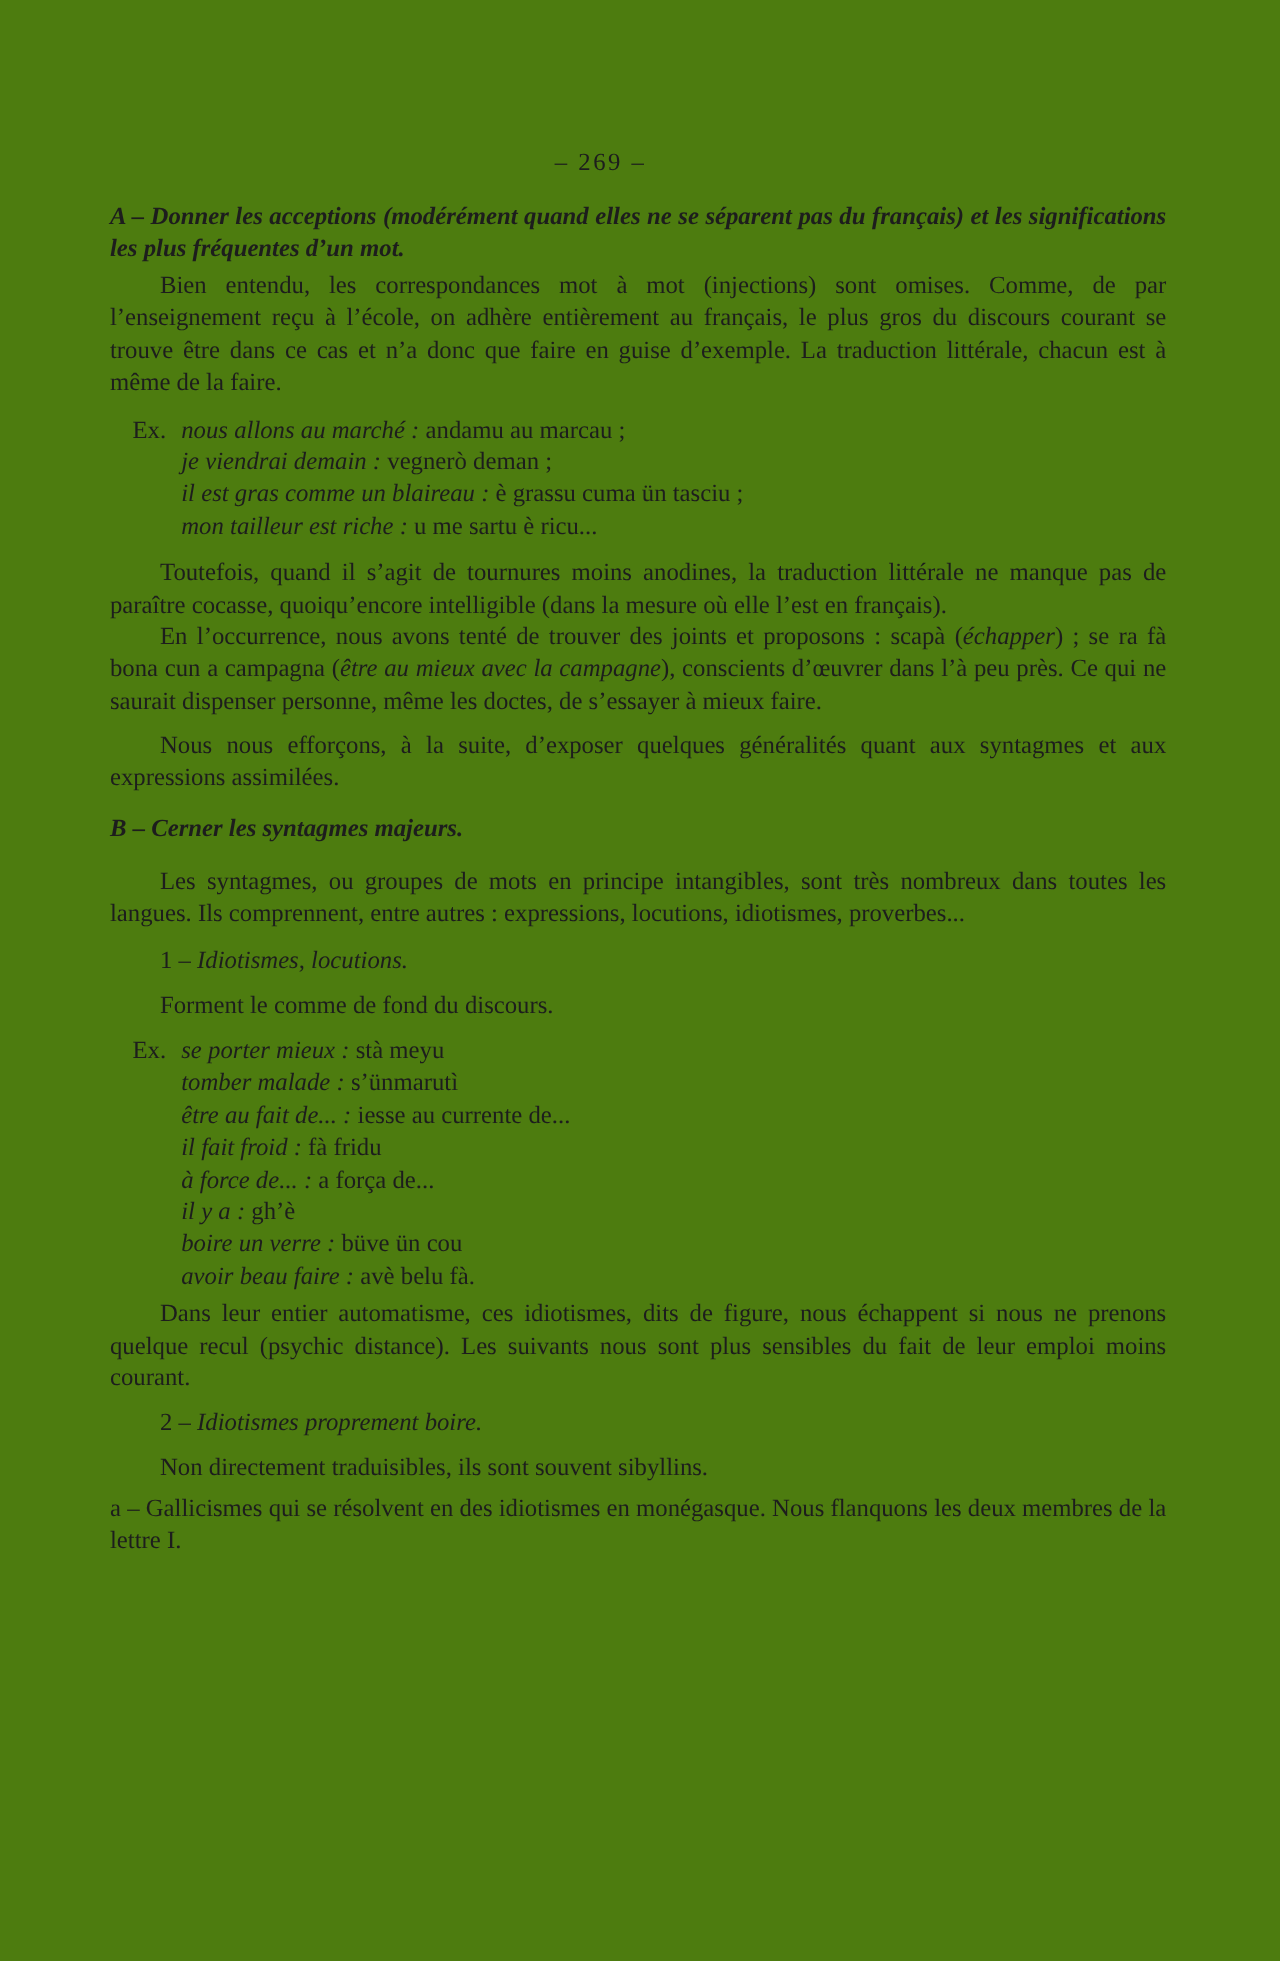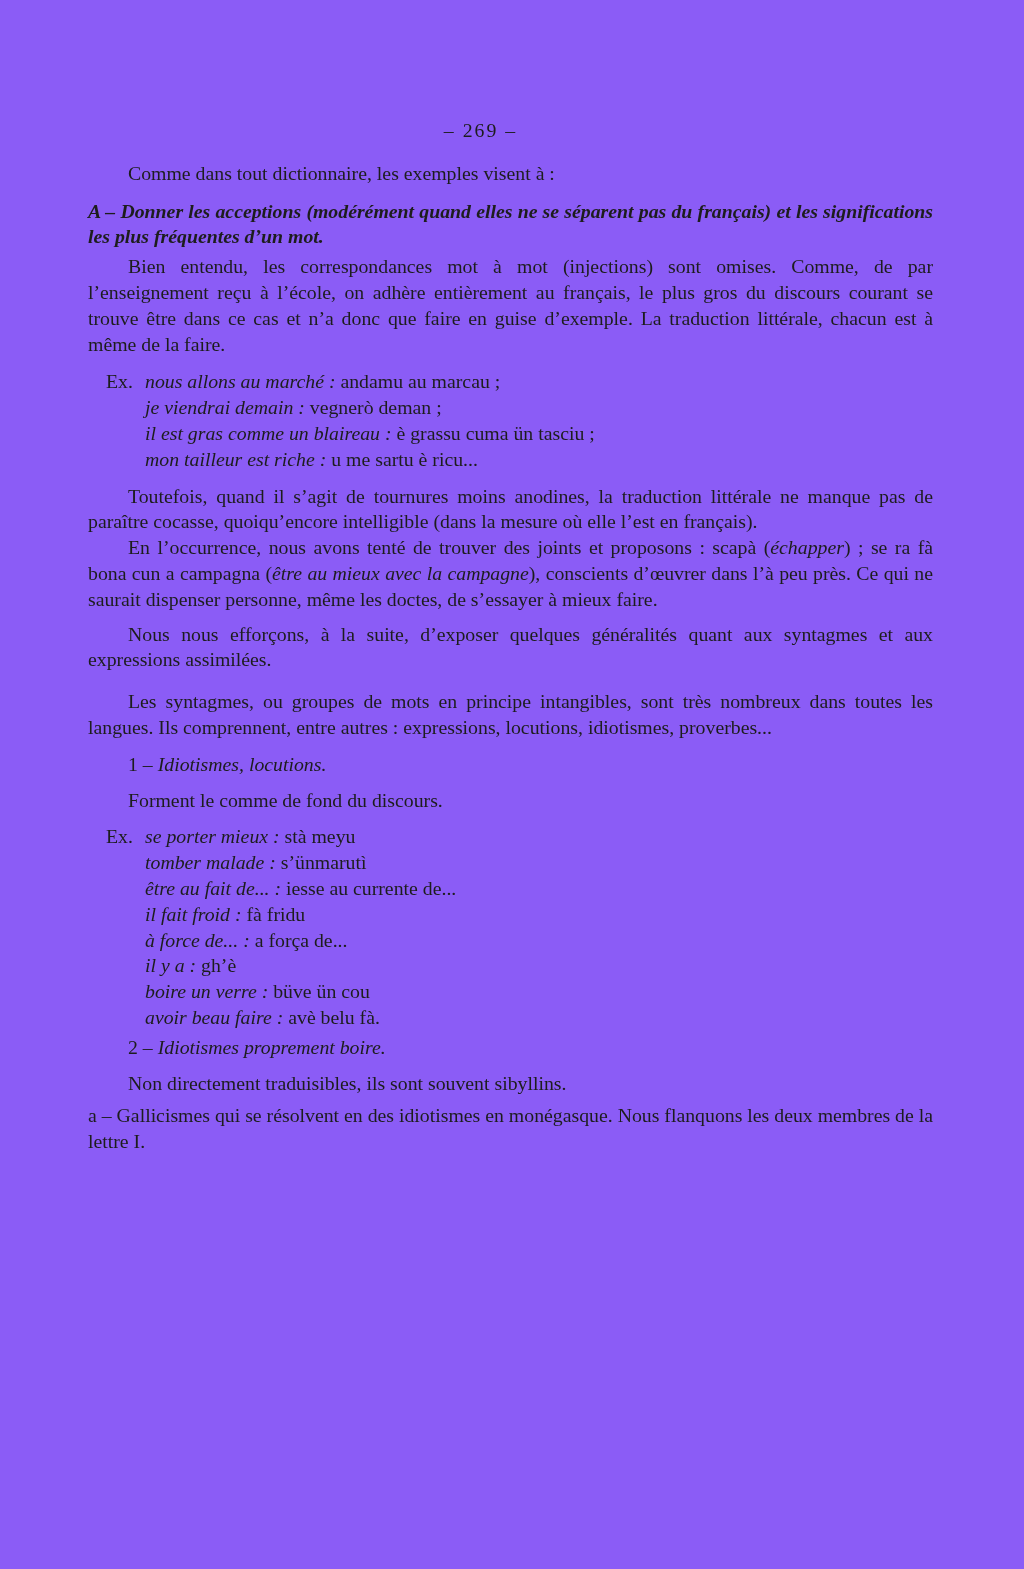--- a/index.html
+++ b/index.html
@@ -4,21 +4,21 @@
 <style>
   html, body {
     margin: 0;
     padding: 0;
     background: #ffffff;
   }
   .page {
     position: relative;
     width: 1024px;
     height: 1569px;
-    background: #8b5cf6;
+    background: #4d7c0f;
     overflow: hidden;
     font-family: "Liberation Serif", "DejaVu Serif", serif;
     color: #1d1d1d;
   }
   .content {
     position: absolute;
     left: 88px;
     top: 118px;
     width: 845px;
     font-size: 19.8px;
@@ -69,60 +69,61 @@
   .subheading { padding-left: 40px; }
 </style>
 </head>
 <body>
 
 <div class="page">
   <div class="content">
 
     <div class="pagenum">– 269 –</div>
 
-    <p class="indent noj mb12">Comme dans tout dictionnaire, les exemples visent à :</p>
 
     <p class="bi heading-a">A – Donner les acceptions (modérément quand elles ne se séparent pas du français) et les significations les plus fréquentes d’un mot.</p>
 
     <p class="indent mb12">Bien entendu, les correspondances mot à mot (injections) sont omises. Comme, de par l’enseignement reçu à l’école, on adhère entièrement au français, le plus gros du discours courant se trouve être dans ce cas et n’a donc que faire en guise d’exemple. La traduction littérale, chacun est à même de la faire.</p>
 
     <div class="ex-block mb11">
       <span class="ex-prefix">Ex. </span>
       <div class="ex-line"><span class="it">nous allons au marché</span><span class="it"> : </span><span>andamu au marcau ;</span></div>
       <div class="ex-line"><span class="it">je viendrai demain</span><span class="it"> : </span><span>vegnerò deman ;</span></div>
       <div class="ex-line"><span class="it">il est gras comme un blaireau</span><span class="it"> : </span><span>è grassu cuma ün tasciu ;</span></div>
       <div class="ex-line"><span class="it">mon tailleur est riche</span><span class="it"> : </span><span>u me sartu è ricu...</span></div>
     </div>
 
     <p class="indent mb0">Toutefois, quand il s’agit de tournures moins anodines, la traduction littérale ne manque pas de paraître cocasse, quoiqu’encore intelligible (dans la mesure où elle l’est en français).</p>
 
 
     <p class="indent mb9"><span>En l’occurrence, nous avons tenté de trouver des joints et proposons : scapà (</span><span class="it">échapper</span><span>) ; se ra fà bona cun a campagna (</span><span class="it">être au mieux avec la campagne</span><span>), conscients d’œuvrer dans l’à peu près. Ce qui ne saurait dispenser personne, même les doctes, de s’essayer à mieux faire.</span></p>
 
     <p class="indent mb16">Nous nous efforçons, à la suite, d’exposer quelques généralités quant aux syntagmes et aux expressions assimilées.</p>
 
+    <p class="bi heading-b">B – Cerner les syntagmes majeurs.</p>
 
     <p class="indent mb11">Les syntagmes, ou groupes de mots en principe intangibles, sont très nombreux dans toutes les langues. Ils comprennent, entre autres : expressions, locutions, idiotismes, proverbes...</p>
 
     <div class="subheading mb10"><span>1 – </span><span class="it">Idiotismes, locutions.</span></div>
 
     <p class="indent noj mb11">Forment le comme de fond du discours.</p>
 
     <div class="ex-block mb4">
       <span class="ex-prefix">Ex. </span>
       <div class="ex-line"><span class="it">se porter mieux</span><span class="it"> : </span><span>stà meyu</span></div>
       <div class="ex-line"><span class="it">tomber malade</span><span class="it"> : </span><span>s’ünmarutì</span></div>
       <div class="ex-line"><span class="it">être au fait de...</span><span class="it"> : </span><span>iesse au currente de...</span></div>
       <div class="ex-line"><span class="it">il fait froid</span><span class="it"> : </span><span>fà fridu</span></div>
       <div class="ex-line"><span class="it">à force de...</span><span class="it"> : </span><span>a força de...</span></div>
       <div class="ex-line"><span class="it">il y a</span><span class="it"> : </span><span>gh’è</span></div>
       <div class="ex-line"><span class="it">boire un verre</span><span class="it"> : </span><span>büve ün cou</span></div>
       <div class="ex-line"><span class="it">avoir beau faire</span><span class="it"> : </span><span>avè belu fà.</span></div>
     </div>
 
+    <p class="indent mb10">Dans leur entier automatisme, ces idiotismes, dits de figure, nous échappent si nous ne prenons quelque recul (psychic distance). Les suivants nous sont plus sensibles du fait de leur emploi moins courant.</p>
 
     <div class="subheading mb10"><span>2 – </span><span class="it">Idiotismes proprement boire.</span></div>
 
     <p class="indent noj mb7">Non directement traduisibles, ils sont souvent sibyllins.</p>
 
     <p class="mb0">a – Gallicismes qui se résolvent en des idiotismes en monégasque. Nous flanquons les deux membres de la lettre I.</p>
 
   </div>
 </div>
 

